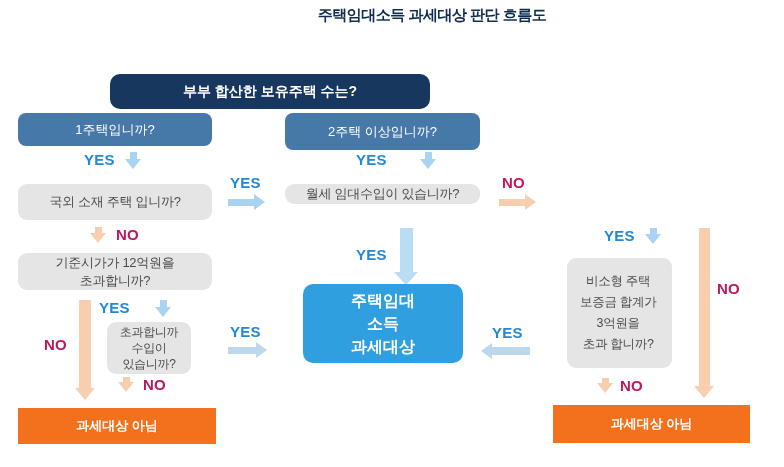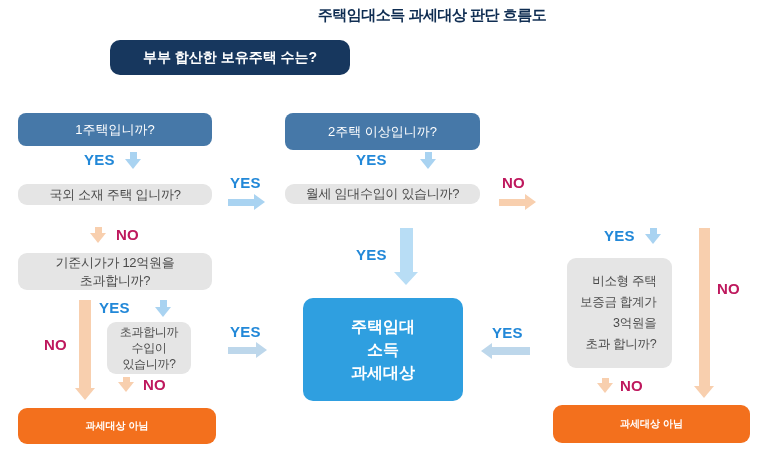--- a/index.html
+++ b/index.html
@@ -12,23 +12,23 @@
     font-size:15px;font-weight:bold;color:#0f2d52;letter-spacing:-0.5px;padding-left:40px;
   }
   .box{
     position:absolute;display:flex;align-items:center;justify-content:center;
     text-align:center;white-space:pre-line;box-sizing:border-box;
   }
   .navy{background:#17375e;color:#fff;border-radius:10px;font-weight:bold;font-size:14px;}
   .steel{background:#4678a8;color:#fff;border-radius:8px;font-weight:normal;font-size:13px;}
   .gray{background:#e5e5e5;color:#4b4b4b;border-radius:9px;font-size:13px;letter-spacing:-0.3px;}
   .gray.small{font-size:12px;line-height:1.35;}
-  .gray.leftalign{justify-content:flex-start;text-align:right;padding-left:13px;font-size:12.5px;line-height:1.7;}
+  .gray.leftalign{justify-content:flex-start;text-align:center;padding-left:13px;font-size:12.5px;line-height:1.7;}
   .bright{background:#2f9fe0;color:#fff;border-radius:10px;font-weight:bold;font-size:16px;line-height:1.45;}
-  .orangebox{background:#f3701d;color:#fff;border-radius:9px;font-weight:bold;font-size:10px;}
+  .orangebox{background:#f3701d;color:#fff;border-radius:0;font-weight:bold;font-size:13px;}
   .lbl{position:absolute;font-weight:bold;font-size:15px;letter-spacing:0.2px;}
   .yes{color:#2288d8;}
   .no{color:#be185d;}
   
   .ar{position:absolute;display:flex;}
   .ar-down{flex-direction:column;align-items:center;}
   .ar-down .stem{background:var(--c);}
   .ar-down .head{width:0;height:0;border-left:8px solid transparent;border-right:8px solid transparent;border-top:10px solid var(--c);}
   .ar-down.lg .head{border-left:12px solid transparent;border-right:12px solid transparent;border-top:13px solid var(--c);}
   .ar-down.xl .head{border-left:10px solid transparent;border-right:10px solid transparent;border-top:12px solid var(--c);}
@@ -39,38 +39,38 @@
   .ar-left .stem{background:var(--c);}
   .ar-left .head{width:0;height:0;border-top:8px solid transparent;border-bottom:8px solid transparent;border-right:11px solid var(--c);}
 </style>
 </head>
 <body>
 
 <div class="canvas">
 
   <div class="title">주택임대소득 과세대상 판단 흐름도</div>
 
-  <div class="box navy" style="left:110px;top:40px;width:240px;height:35px;">부부 합산한 보유주택 수는?</div>
+  <div class="box navy" style="left:110px;top:74px;width:320px;height:35px;">부부 합산한 보유주택 수는?</div>
 
   <div class="box steel" style="left:18px;top:113px;width:194px;height:33px;">1주택입니까?</div>
   <div class="box steel" style="left:285px;top:113px;width:195px;height:37px;">2주택 이상입니까?</div>
 
   <div class="lbl yes" style="left:84px;top:151px;">YES</div>
   <div class="ar ar-down" style="--c:#a9d3f1;left:125px;top:152px;">
     <div class="stem" style="width:7px;height:7px;"></div>
       <div class="head"></div>
   </div>
 
   <div class="lbl yes" style="left:356px;top:151px;">YES</div>
   <div class="ar ar-down" style="--c:#a9d3f1;left:420px;top:152px;">
     <div class="stem" style="width:7px;height:7px;"></div>
       <div class="head"></div>
   </div>
 
-  <div class="box gray" style="left:18px;top:184px;width:194px;height:21px;">국외 소재 주택 입니까?</div>
+  <div class="box gray" style="left:18px;top:184px;width:194px;height:36px;">국외 소재 주택 입니까?</div>
   <div class="box gray" style="left:285px;top:184px;width:195px;height:20px;">월세 임대수입이 있습니까?</div>
 
   <div class="lbl yes" style="left:230px;top:174px;">YES</div>
   <div class="ar ar-right" style="--c:#a9d3f1;left:228px;top:194px;">
     <div class="stem" style="width:26px;height:7px;"></div>
       <div class="head"></div>
   </div>
 
   <div class="lbl no" style="left:502px;top:174px;">NO</div>
   <div class="ar ar-right" style="--c:#f8cfae;left:499px;top:194px;">
@@ -116,21 +116,21 @@
     <div class="stem" style="width:28px;height:7px;"></div>
       <div class="head"></div>
   </div>
 
   <div class="lbl yes" style="left:356px;top:246px;">YES</div>
   <div class="ar ar-down lg" style="--c:#b8ddf5;left:394px;top:228px;">
     <div class="stem" style="width:13px;height:44px;"></div>
       <div class="head"></div>
   </div>
 
-  <div class="box bright" style="left:303px;top:298px;width:160px;height:103px;">주택임대
+  <div class="box bright" style="left:303px;top:284px;width:160px;height:79px;">주택임대
 소득
 과세대상</div>
 
   <div class="lbl yes" style="left:492px;top:324px;">YES</div>
   <div class="ar ar-left" style="--c:#bdd7eb;left:481px;top:343px;">
     <div class="head"></div>
       <div class="stem" style="width:38px;height:8px;"></div>
   </div>
 
   <div class="lbl yes" style="left:604px;top:227px;">YES</div>

